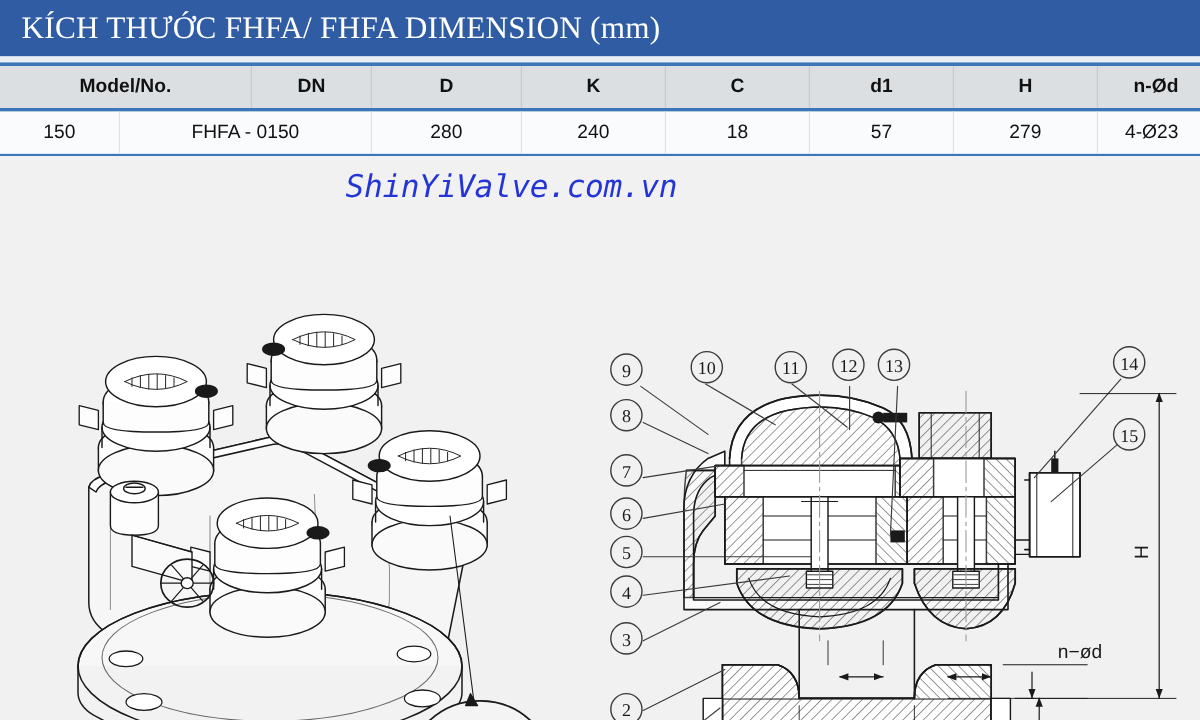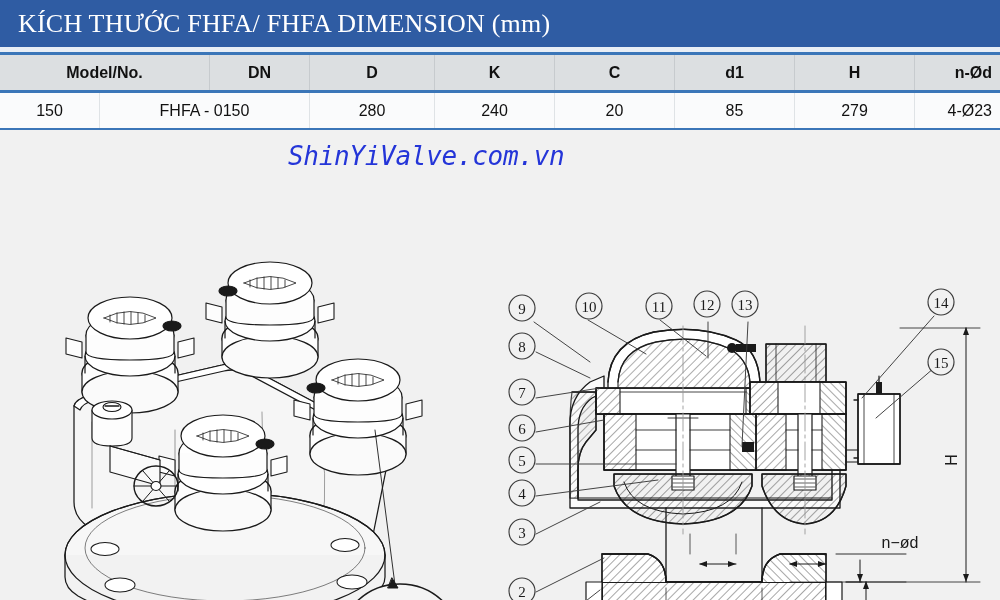--- a/index.html
+++ b/index.html
@@ -52,21 +52,21 @@
   .trow.head .cell { font-weight: bold; font-size: 16px; }
   .trow.body .cell { font-weight: normal; border-right-color: #dfe3e6; }
 
   .c0 { width: 100px; }
   .c1 { width: 210px; }
   .c2 { width: 125px; }
   .c3 { width: 120px; }
   .c4 { width: 120px; }
   .c5 { width: 120px; }
   .c6 { width: 120px; }
-  .c7 { width: 85px; padding-right: 8px; justify-content: flex-end; }
+  .c7 { width: 85px; padding-right: 18px; justify-content: flex-end; }
 
   
   .watermark {
     position: absolute; left: 288px; top: 141px;
     font-family: "DejaVu Sans Mono", monospace;
     font-style: italic;
     font-size: 26px;
     color: #2435d8;
     white-space: nowrap;
     letter-spacing: -0.3px;
@@ -107,22 +107,22 @@
       <div class="cell c5">d1</div>
       <div class="cell c6">H</div>
       <div class="cell c7">n-Ød</div>
     </div>
 
     <div class="trow body">
       <div class="cell c0">150</div>
       <div class="cell c1">FHFA - 0150</div>
       <div class="cell c2">280</div>
       <div class="cell c3">240</div>
-      <div class="cell c4">20</div>
-      <div class="cell c5">85</div>
+      <div class="cell c4">18</div>
+      <div class="cell c5">57</div>
       <div class="cell c6">279</div>
       <div class="cell c7">4-Ø23</div>
     </div>
   </div>
 
   <div class="watermark">ShinYiValve.com.vn</div>
 
   <div class="divider"></div>
 
   <div class="canvas">

